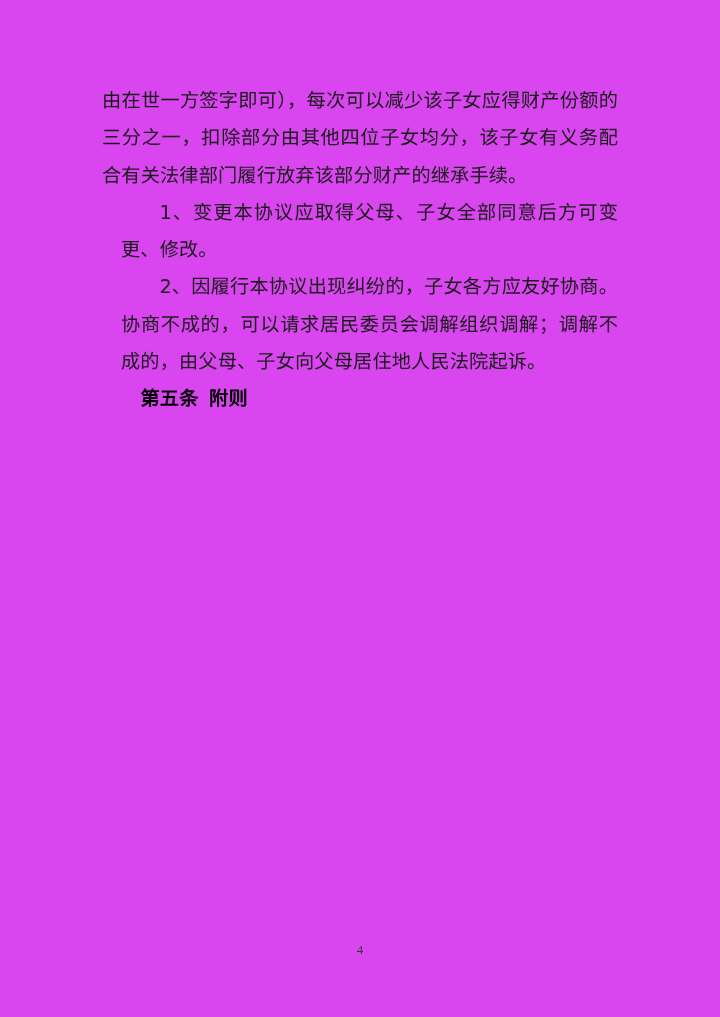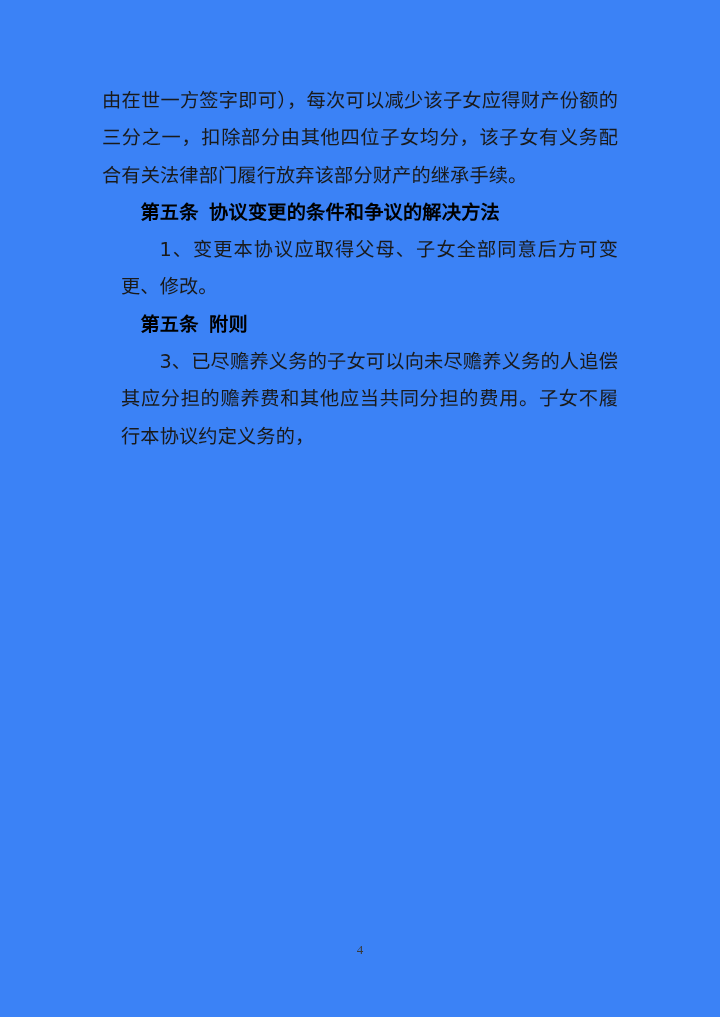--- a/index.html
+++ b/index.html
@@ -9,21 +9,21 @@
     background: #ffffff;
   }
   body {
     font-family: "DejaVu Sans", "Liberation Sans", sans-serif;
     color: #1a1a1a;
   }
   #page {
     position: relative;
     width: 720px;
     height: 1017px;
-    background: #3b82f6;
+    background: #d946ef;
     overflow: hidden;
     box-sizing: border-box;
   }
   #doc-body {
     position: absolute;
     left: 102px;
     top: 82px;
     width: 516px;
   }
   .para {
@@ -71,21 +71,20 @@
     font-family: "Liberation Serif", "DejaVu Serif", serif;
   }
 </style>
 </head>
 <body>
 
 <div id="page">
 
   <div id="doc-body">
       <p class="para flush">由在世一方签字即可），每次可以减少该子女应得财产份额的三分之一，扣除部分由其他四位子女均分，该子女有义务配合有关法律部门履行放弃该部分财产的继承手续。</p>
-      <div class="heading"><span>第五条</span><span class="sep"></span><span>协议变更的条件和争议的解决方法</span></div>
       <p class="para indent">1、变更本协议应取得父母、子女全部同意后方可变更、修改。</p>
+      <p class="para indent">2、因履行本协议出现纠纷的，子女各方应友好协商。协商不成的，可以请求居民委员会调解组织调解；调解不成的，由父母、子女向父母居住地人民法院起诉。</p>
       <div class="heading"><span>第五条</span><span class="sep"></span><span>附则</span></div>
-      <p class="para indent">3、已尽赡养义务的子女可以向未尽赡养义务的人追偿其应分担的赡养费和其他应当共同分担的费用。子女不履行本协议约定义务的，</p>
     </div>
 
   <div id="page-number">4</div>
 
 </div>
 
 </body></html>

